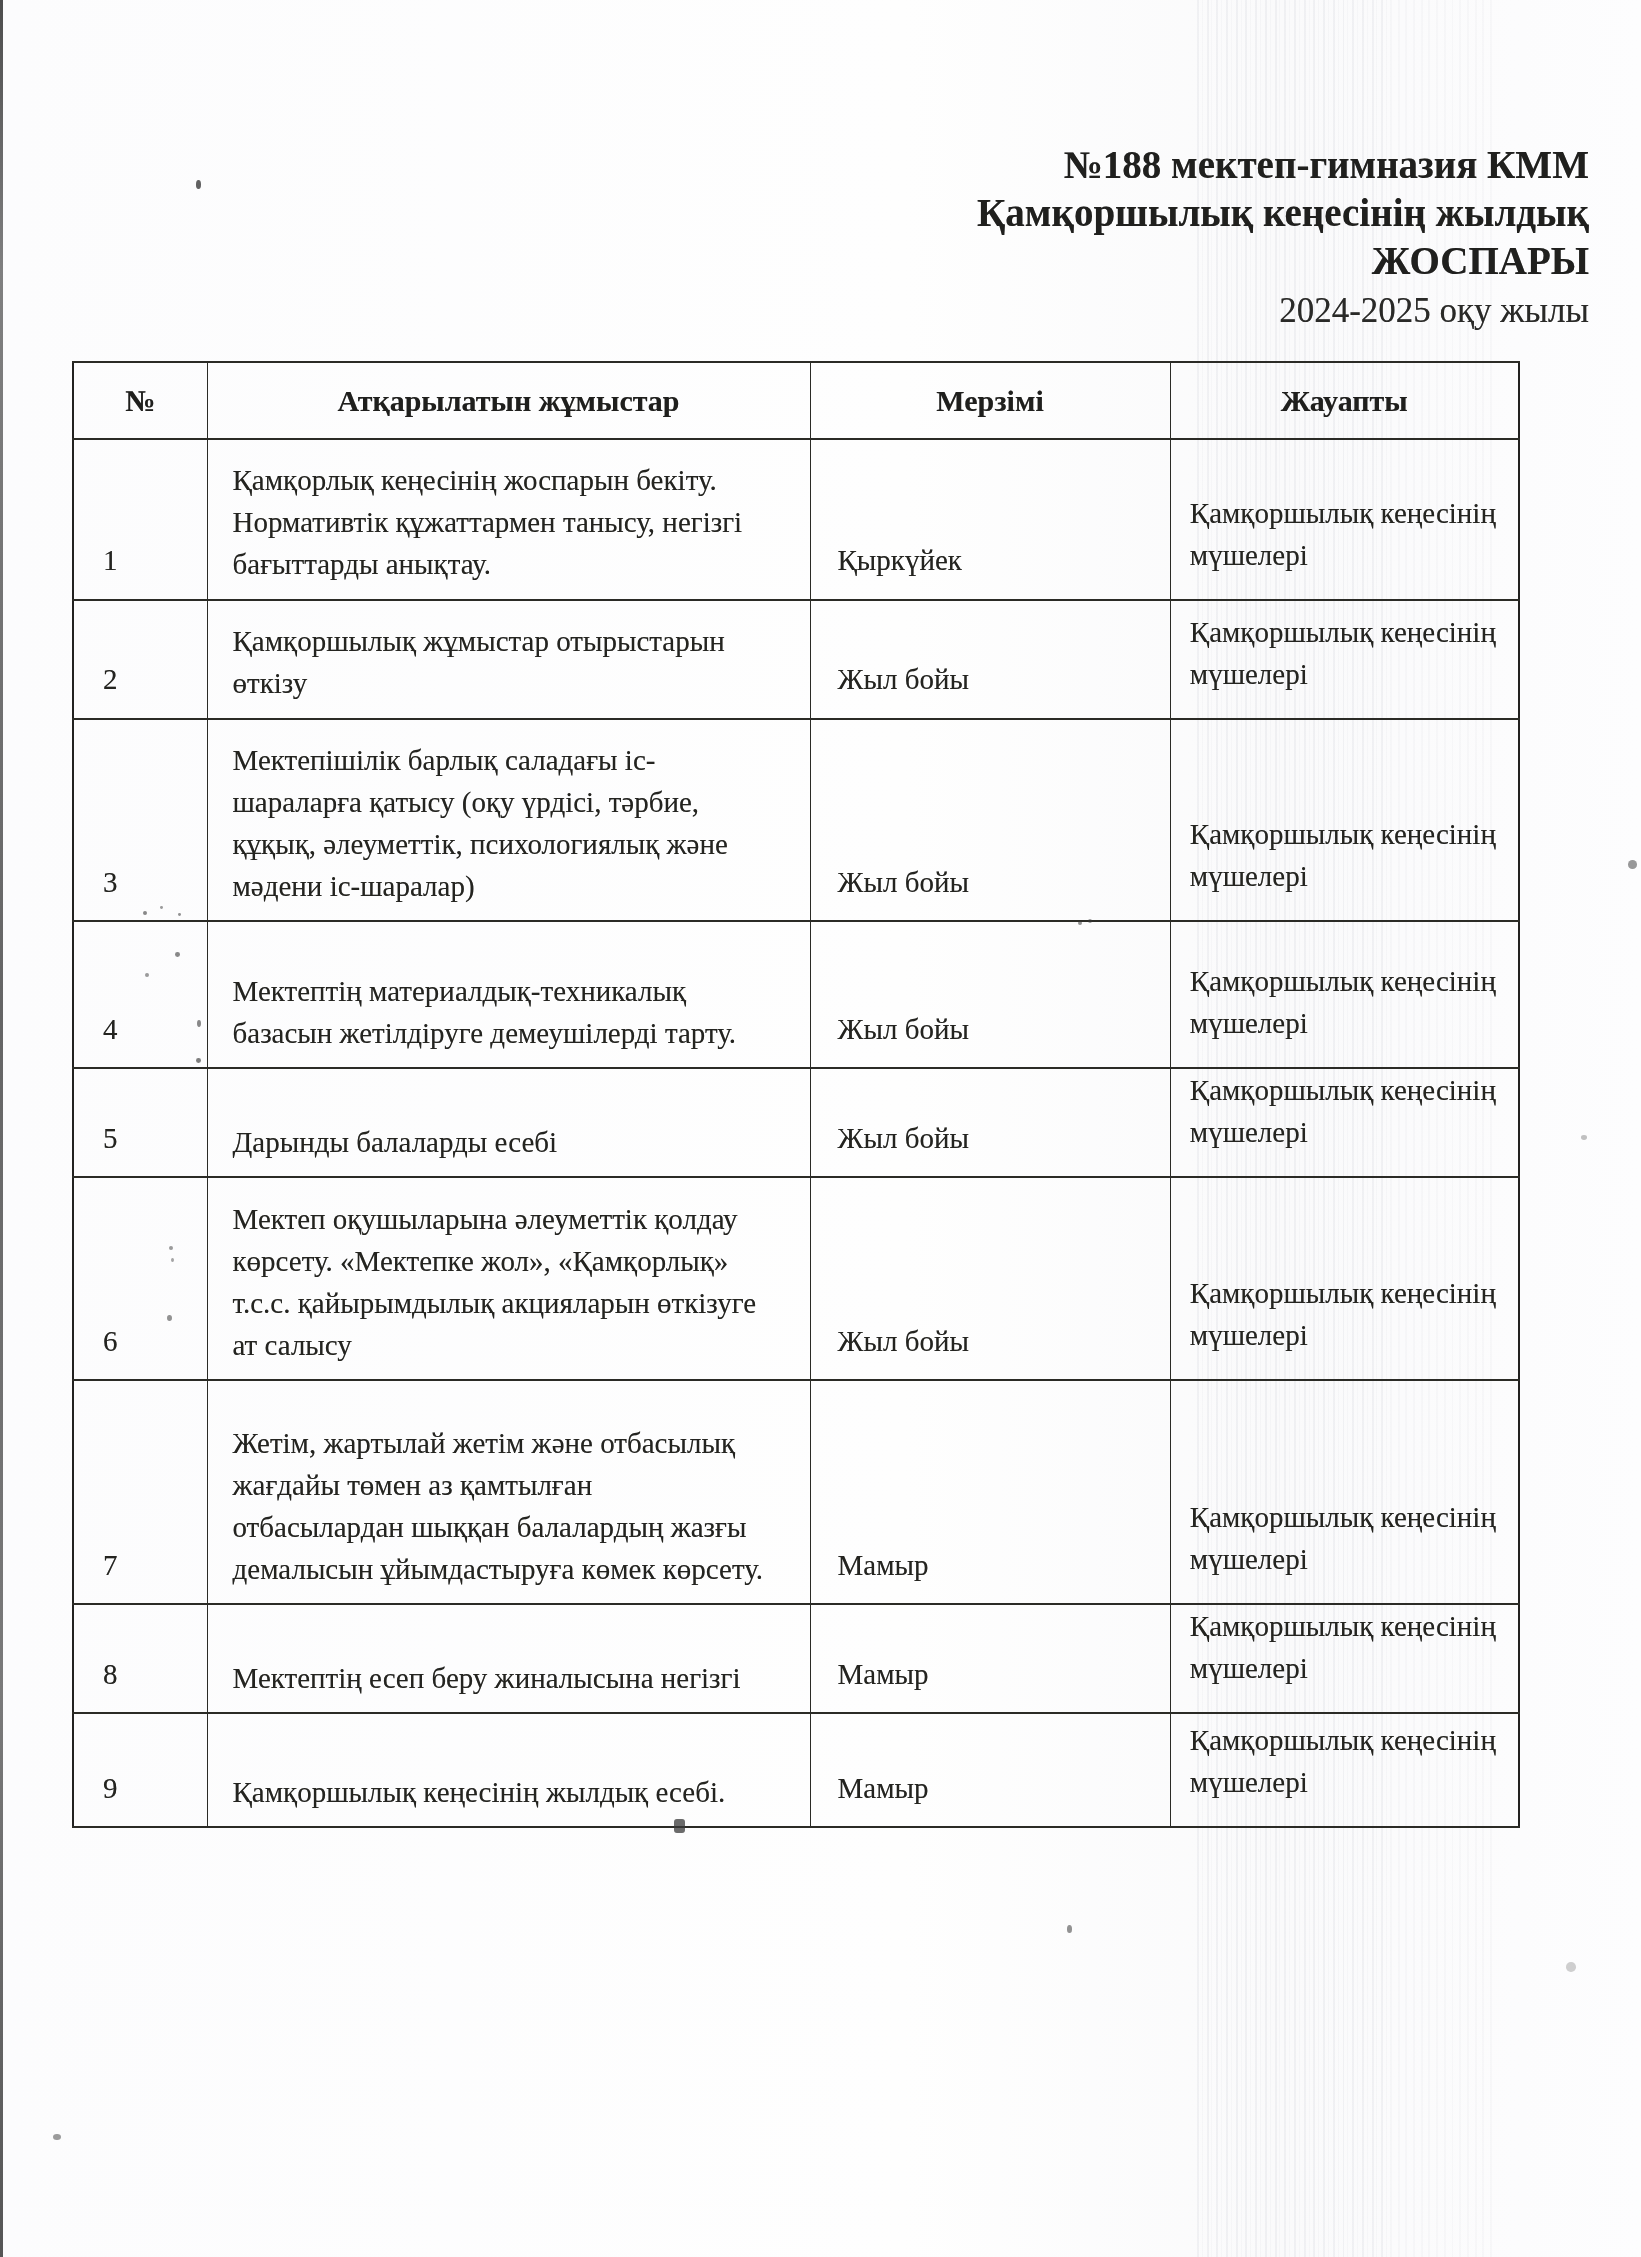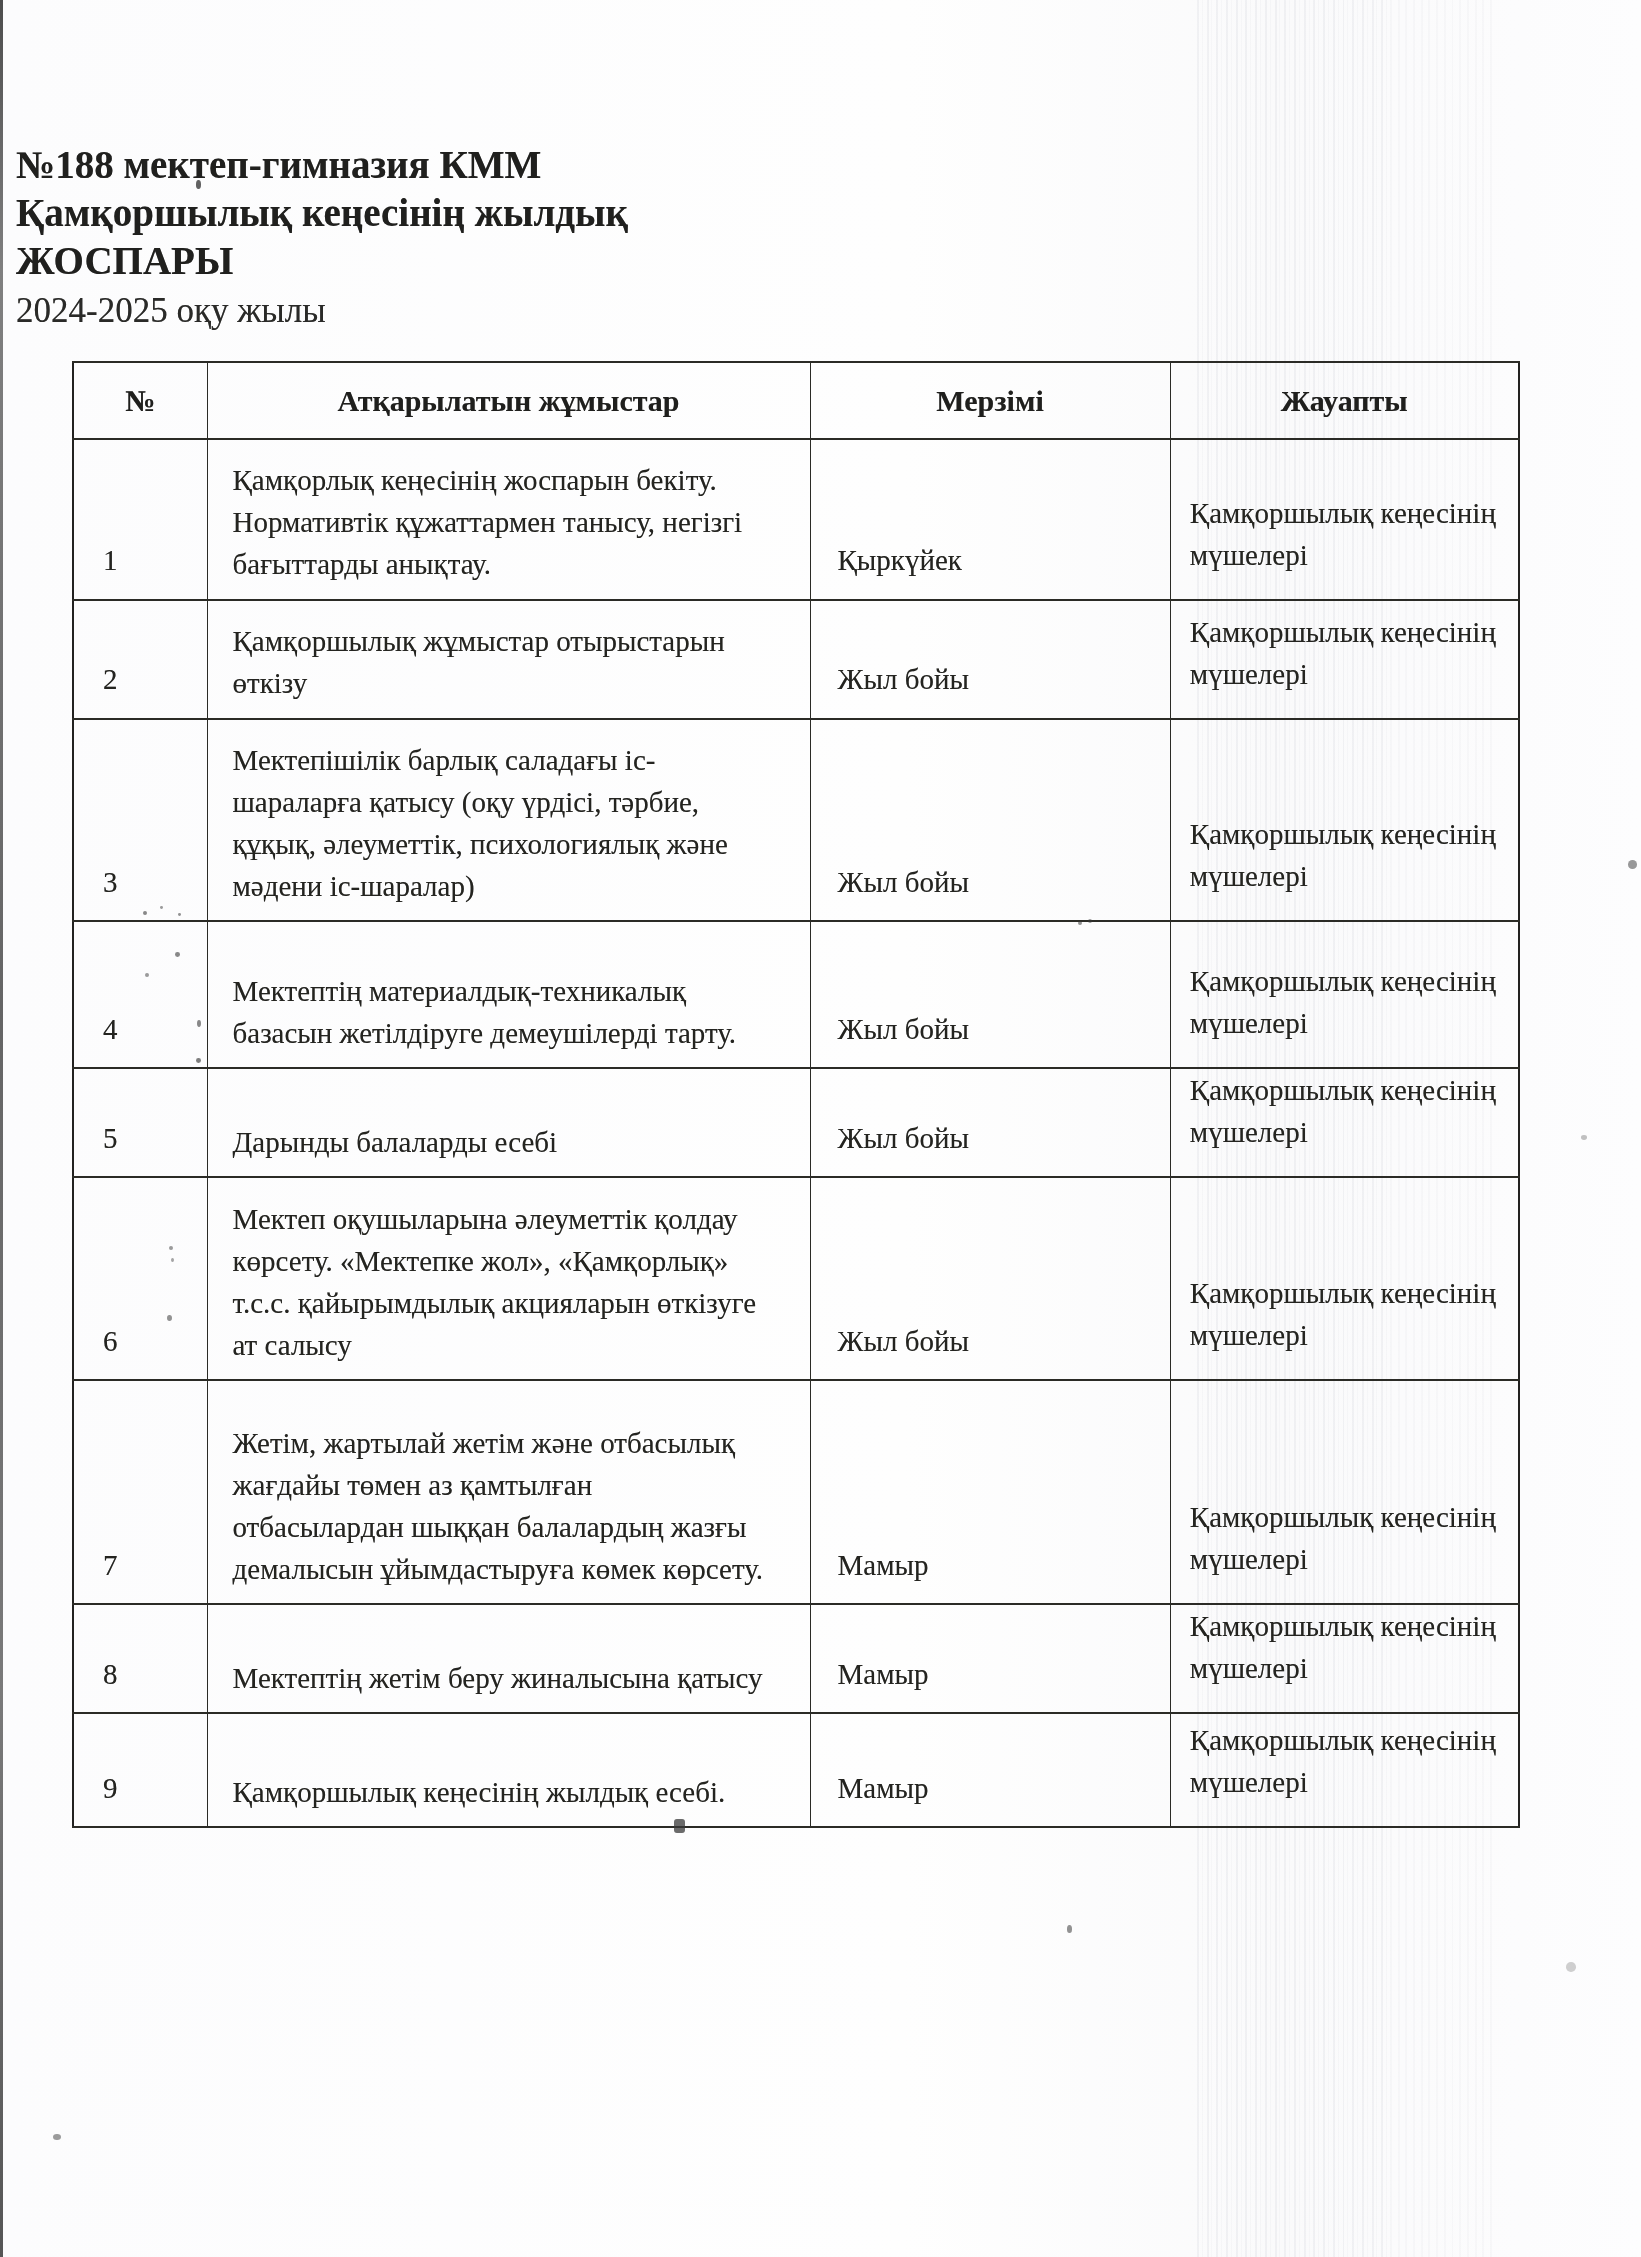--- a/index.html
+++ b/index.html
@@ -24,22 +24,22 @@
     left:1197px;width:193px;
     background:repeating-linear-gradient(90deg,rgba(145,150,168,.10) 0 1.9px,rgba(0,0,0,0) 1.9px 4.8px,rgba(145,150,168,.05) 4.8px 5.8px,rgba(0,0,0,0) 5.8px 9.7px);
   }
   .band-b{
     left:1390px;width:106px;
     background:repeating-linear-gradient(90deg,rgba(150,152,168,.05) 0 1.9px,rgba(0,0,0,0) 1.9px 7.7px);
   }
   .sp{position:absolute;background:#3a3a3a;border-radius:50%;}
   
   .doc-title{
-    position:absolute;left:16px;top:141px;width:1588px;
-    text-align:left;line-height:48px;
+    position:absolute;left:1px;top:141px;width:1588px;
+    text-align:right;line-height:48px;
     text-shadow:0 0 0.6px rgba(40,40,40,.5);
   }
   .tb{font-weight:700;font-size:39px;color:#20201e;}
   .t4{font-weight:400;font-size:35px;color:#2a2a28;margin-top:1.9px;}
   
   .plan-table{
     position:absolute;left:72px;top:361px;width:1446px;
     border-collapse:collapse;table-layout:fixed;
     font-size:29px;line-height:42px;color:#242420;
     text-shadow:0 0 0.6px rgba(40,40,40,.45);
@@ -132,21 +132,21 @@
         <td class="c-resp">Қамқоршылық кеңесінің мүшелері</td>
       </tr>
       <tr class="r7">
         <td class="c-num">7</td>
         <td class="c-task">Жетім, жартылай жетім және отбасылық жағдайы төмен аз қамтылған отбасылардан шыққан балалардың жазғы демалысын ұйымдастыруға көмек көрсету.</td>
         <td class="c-term">Мамыр</td>
         <td class="c-resp">Қамқоршылық кеңесінің мүшелері</td>
       </tr>
       <tr class="r8">
         <td class="c-num">8</td>
-        <td class="c-task">Мектептің жетім беру жиналысына қатысу</td>
+        <td class="c-task">Мектептің есеп беру жиналысына негізгі</td>
         <td class="c-term">Мамыр</td>
         <td class="c-resp">Қамқоршылық кеңесінің мүшелері</td>
       </tr>
       <tr class="r9">
         <td class="c-num">9</td>
         <td class="c-task">Қамқоршылық кеңесінің жылдық есебі.</td>
         <td class="c-term">Мамыр</td>
         <td class="c-resp">Қамқоршылық кеңесінің мүшелері</td>
       </tr>
     </tbody>

